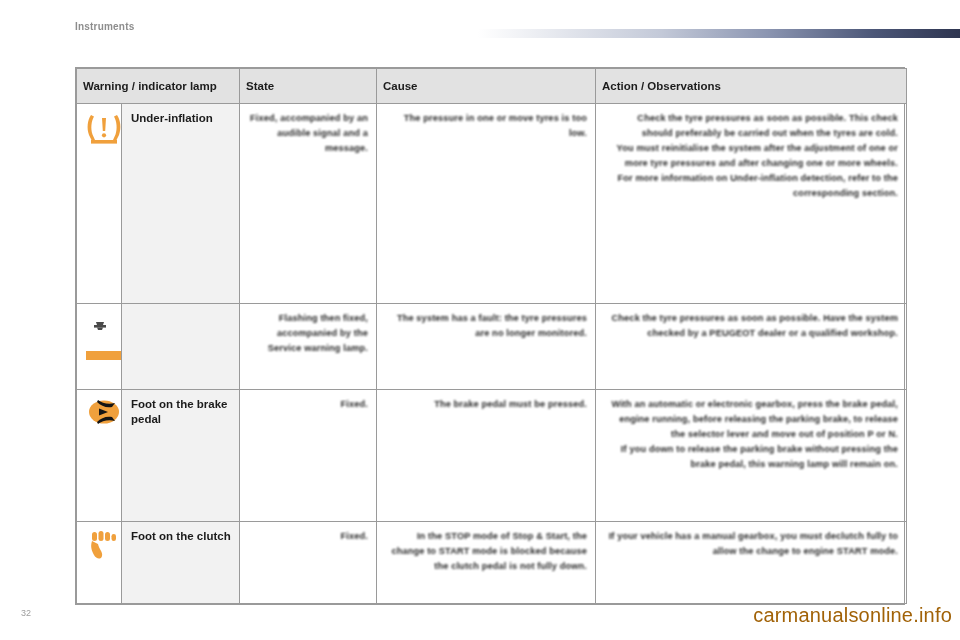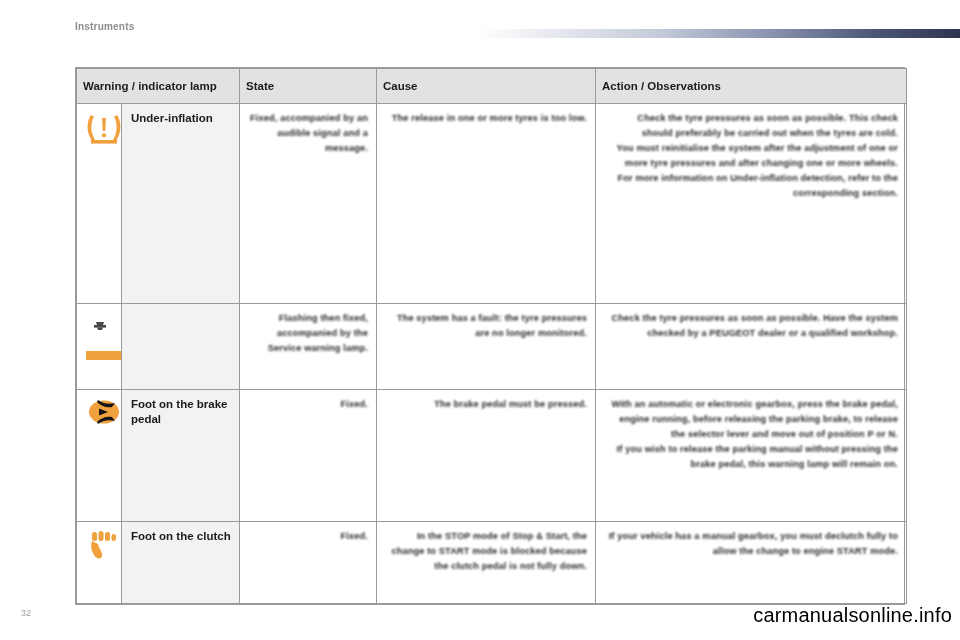--- a/index.html
+++ b/index.html
@@ -136,21 +136,21 @@
     font-size: 9px;
     font-weight: normal;
     color: #9d9d9d;
   }
 
   .watermark {
     position: absolute;
     right: 8px;
     top: 604px;
     font-size: 20px;
-    color: #000000;
+    color: #a16207;
     letter-spacing: 0.2px;
     font-family: "Liberation Sans", sans-serif;
   }
 </style>
 </head>
 <body>
 
 <div id="page">
 
   <div class="chapter-title">Instruments</div>
@@ -182,21 +182,21 @@
                 <path d="M5 4 C1.5 9 0.5 17 3 24 L5.5 29 L9 29 L6.5 23.5 C4.5 17.5 5.2 10.5 8 5.5 Z" fill="#f0a03c"></path>
                 <path d="M31 4 C34.5 9 35.5 17 33 24 L30.5 29 L27 29 L29.5 23.5 C31.5 17.5 30.8 10.5 28 5.5 Z" fill="#f0a03c"></path>
                 <rect x="5" y="29" width="26" height="3.6" fill="#f0a03c"></rect>
                 <path d="M16 7 h4 l-0.8 13 h-2.4 Z" fill="#f0a03c"></path>
                 <circle cx="18" cy="24.3" r="2.1" fill="#f0a03c"></circle>
               </svg>
             </span>
           </td>
           <td class="name-cell">Under-inflation</td>
           <td class="body-cell">Fixed, accompanied by an audible signal and a message.</td>
-          <td class="body-cell">The release in one or more tyres is too low.</td>
+          <td class="body-cell">The pressure in one or move tyres is too low.</td>
           <td class="body-cell" style="white-space:pre-line;">Check the tyre pressures as soon as possible. This check should preferably be carried out when the tyres are cold.
 You must reinitialise the system after the adjustment of one or more tyre pressures and after changing one or more wheels.
 For more information on Under-inflation detection, refer to the corresponding section.</td>
         </tr>
 
         <tr style="height:86px;">
           <td class="lamp-cell">
             <span class="lamp small-glyph">
               <svg width="18" height="12" viewBox="0 0 18 12">
                 <path d="M5 1 h8 l-1 3 h-6 Z" fill="#4a4a4a"></path>
@@ -220,21 +220,21 @@
                 <path d="M11 5 C15 9 20 11 26 10 L29 6 C22 8 16 6 12 3 Z" fill="#141414"></path>
                 <path d="M11 25 C15 21 20 19 26 20 L29 24 C22 22 16 24 12 27 Z" fill="#141414"></path>
                 <path d="M13 11.5 L22 15 L13 18.5 Z" fill="#141414"></path>
               </svg>
             </span>
           </td>
           <td class="name-cell">Foot on the brake pedal</td>
           <td class="body-cell">Fixed.</td>
           <td class="body-cell">The brake pedal must be pressed.</td>
           <td class="body-cell" style="white-space:pre-line;">With an automatic or electronic gearbox, press the brake pedal, engine running, before releasing the parking brake, to release the selector lever and move out of position P or N.
-If you wish to release the parking manual without pressing the brake pedal, this warning lamp will remain on.</td>
+If you down to release the parking brake without pressing the brake pedal, this warning lamp will remain on.</td>
         </tr>
 
         <tr style="height:82px;">
           <td class="lamp-cell">
             <span class="lamp">
               <svg width="34" height="34" viewBox="0 0 34 34">
                 <rect x="6" y="3" width="5" height="9" rx="2.5" fill="#f0a03c"></rect>
                 <rect x="12.5" y="2" width="5" height="10" rx="2.5" fill="#f0a03c"></rect>
                 <rect x="19" y="3" width="5" height="9" rx="2.5" fill="#f0a03c"></rect>
                 <rect x="25.5" y="5" width="4.5" height="7" rx="2.2" fill="#f0a03c"></rect>

